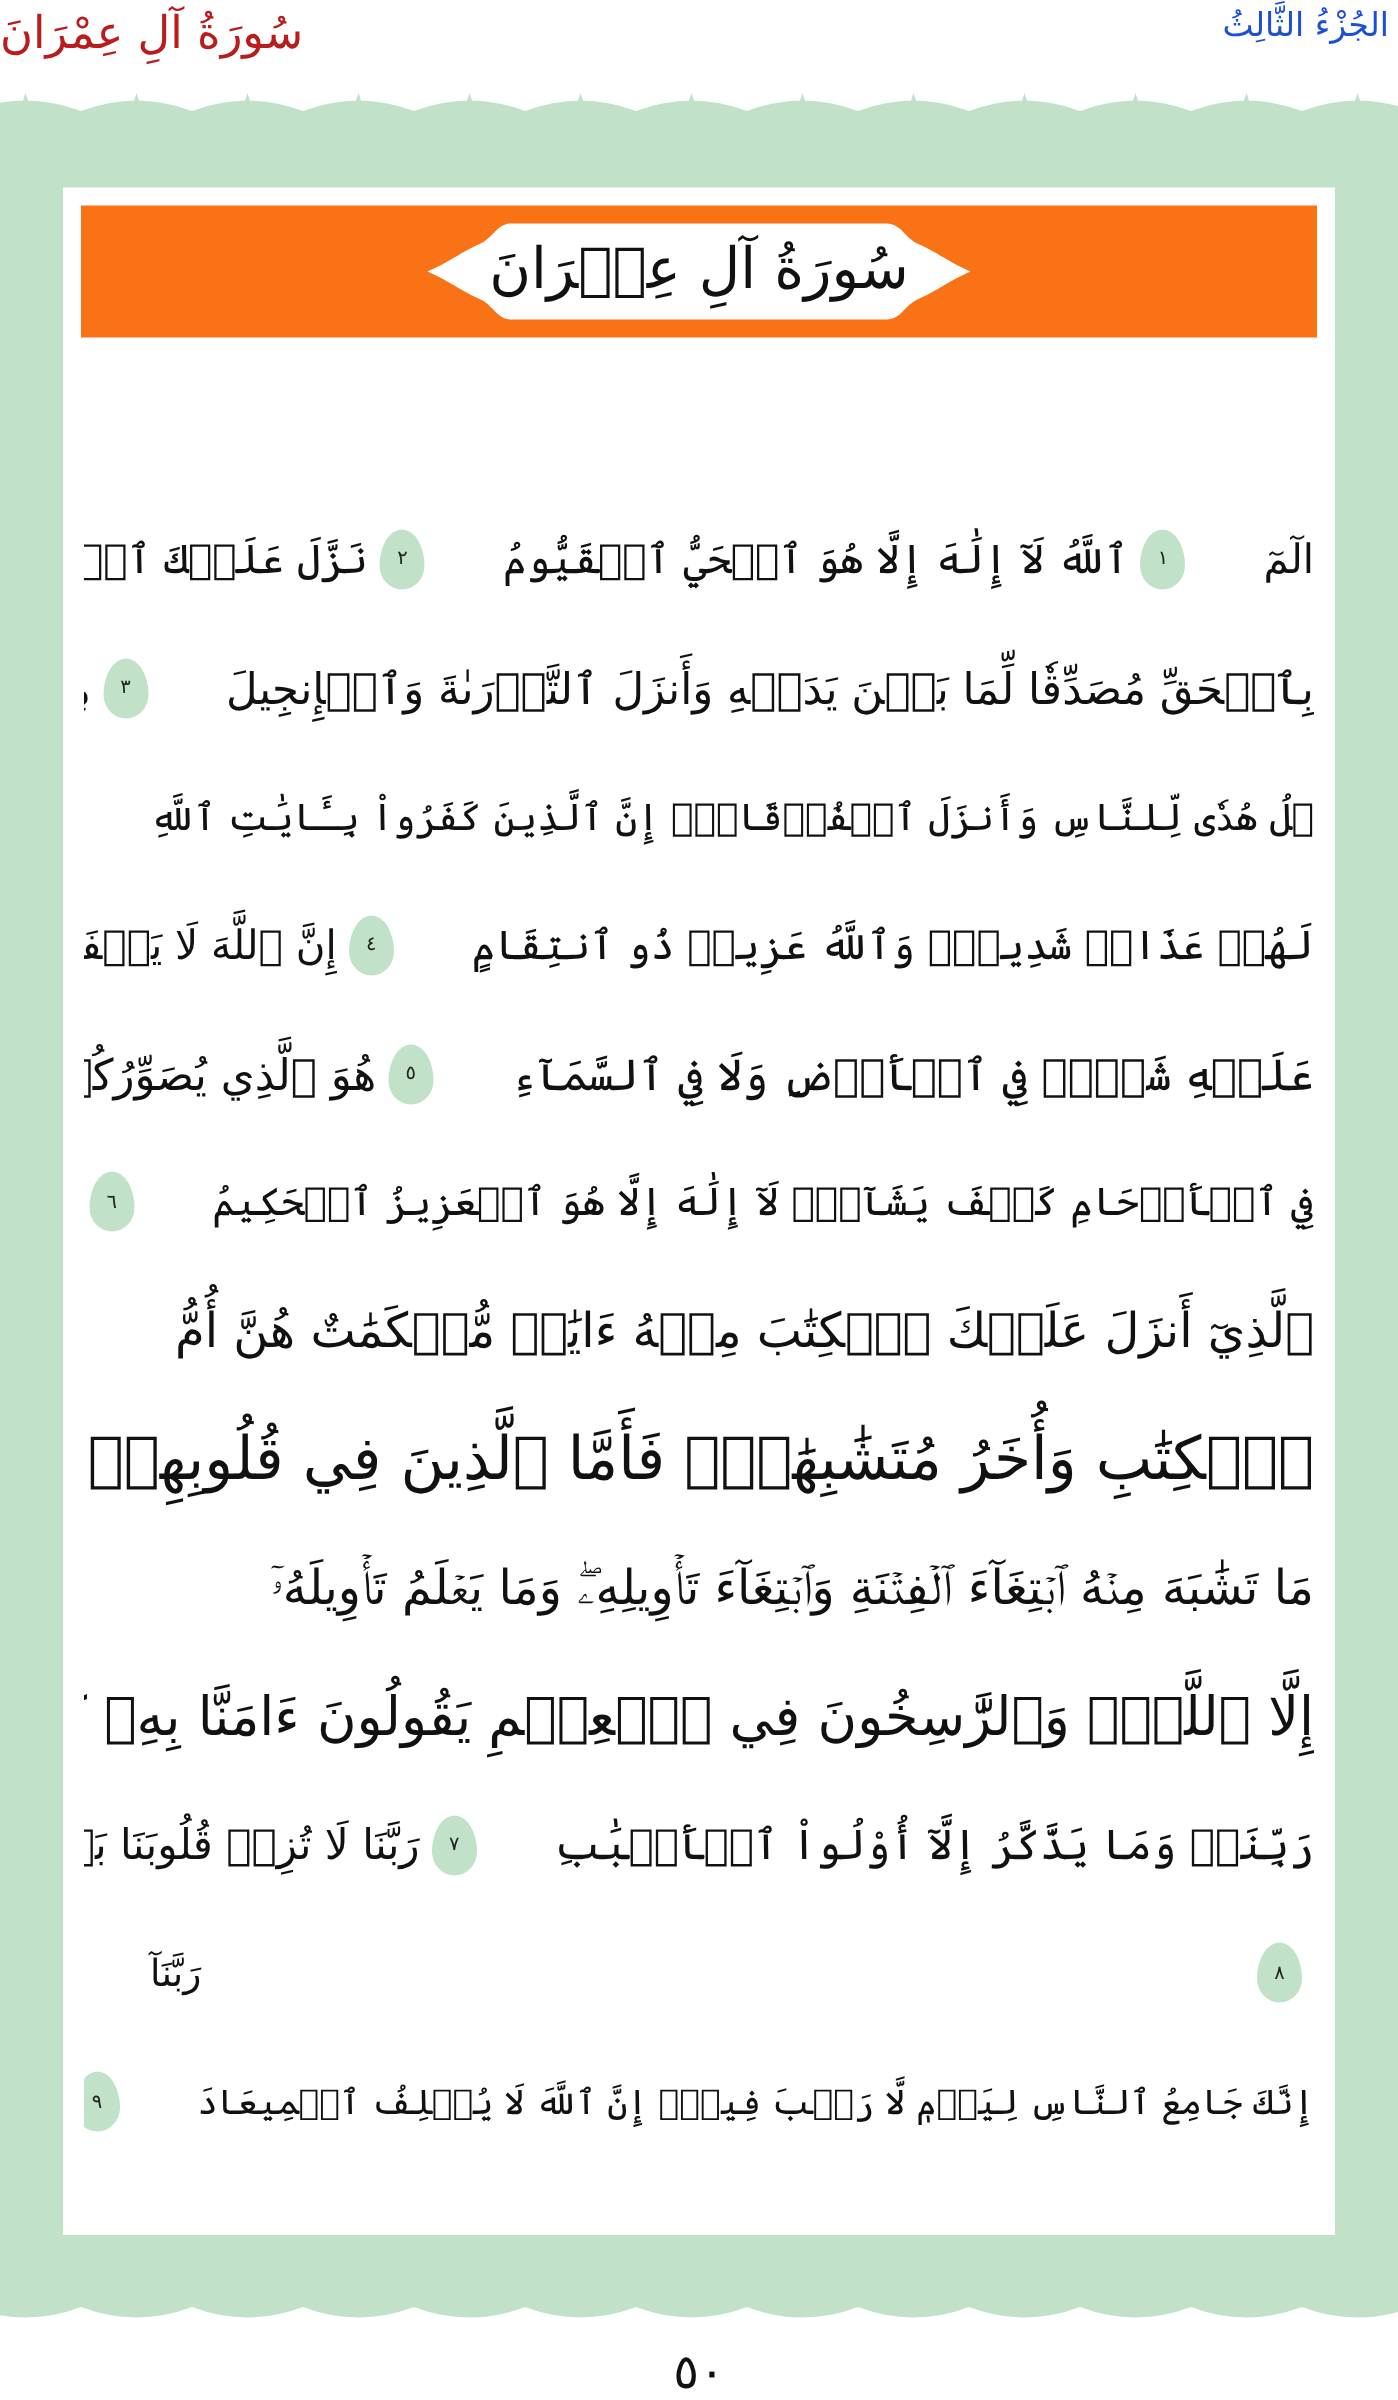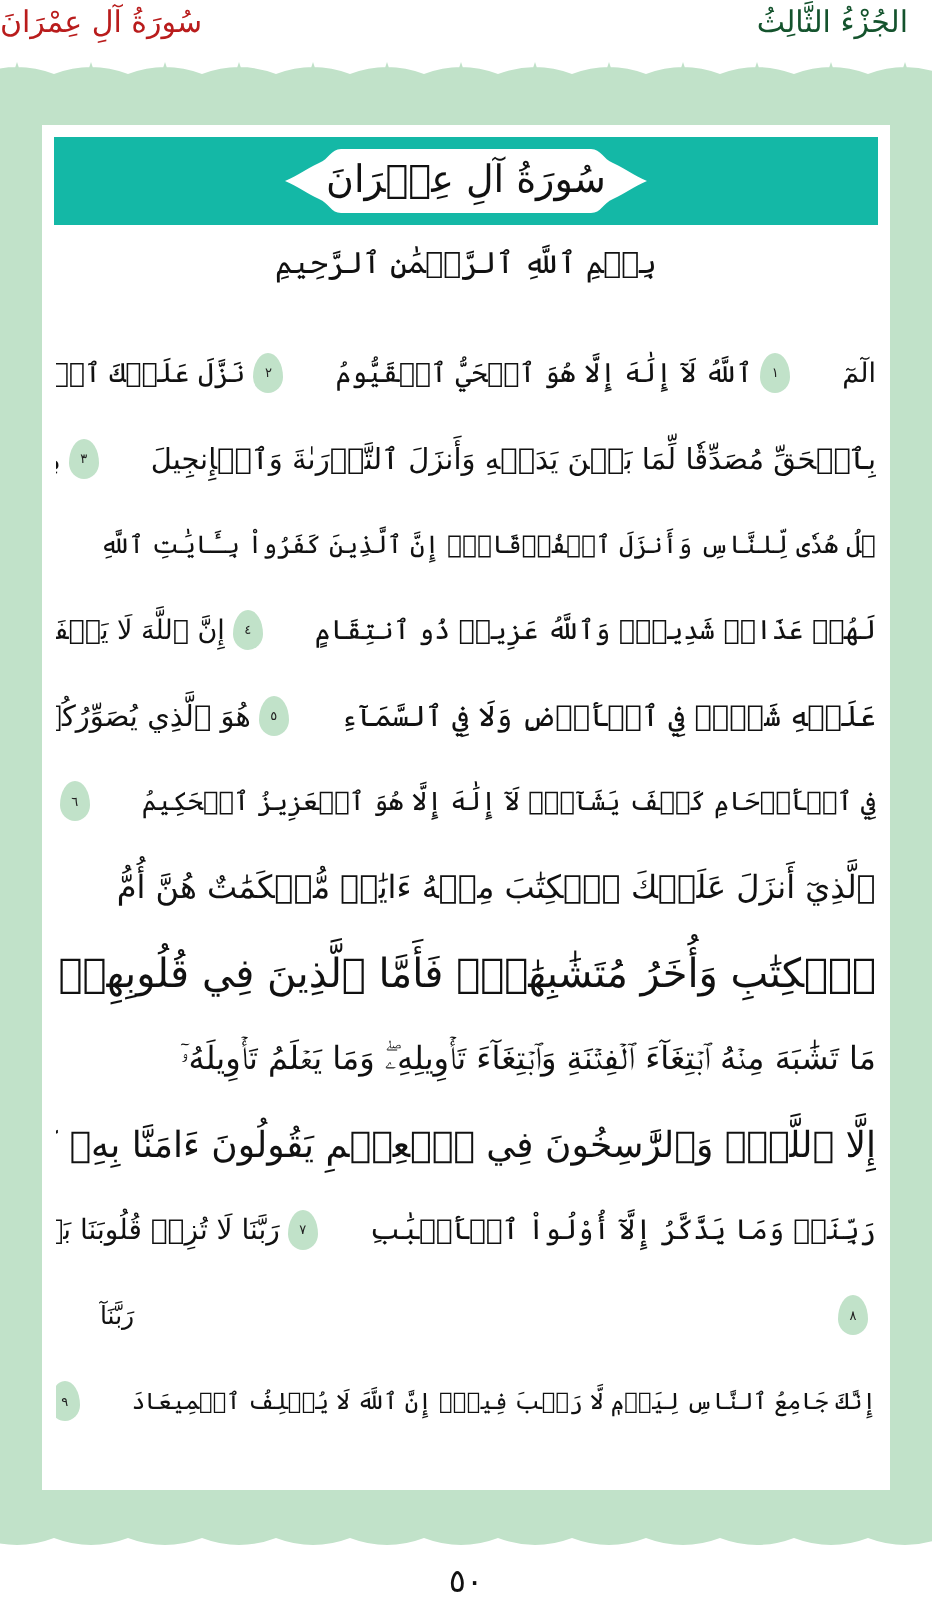--- a/index.html
+++ b/index.html
@@ -4,40 +4,40 @@
 <style>
   html, body { margin:0; padding:0; }
   body {
     width:932px; height:1600px; background:#ffffff; position:relative; overflow:hidden;
     font-family:"DejaVu Sans", sans-serif;
   }
   .running-header {
     position:absolute; top:0; left:0; width:932px; height:56px;
   }
   .running-header .juz {
-    position:absolute; right:24px; top:4px; font-size:30px; color:#14532d; direction:rtl;
+    position:absolute; right:6px; top:4px; font-size:22px; color:#1d4ed8; direction:rtl;
     font-family:"DejaVu Serif", serif;
   }
   .running-header .surah {
     position:absolute; left:0; top:4px; font-size:30px; color:#b91c1c; direction:rtl;
     font-family:"DejaVu Serif", serif;
   }
   .frame {
     position:absolute; left:0; top:58px; width:932px; height:1495px; background:#c1e2c9;
   }
   .scallop-top, .scallop-bottom {
     position:absolute; left:0; width:932px; height:24px;
   }
   .scallop-top { top:58px; }
   .scallop-bottom { top:1530px; }
   .panel {
     position:absolute; left:42px; top:125px; width:848px; height:1365px; background:#ffffff;
   }
   .title-band {
-    position:absolute; left:12px; top:12px; width:824px; height:88px; background:#14b8a6;
+    position:absolute; left:12px; top:12px; width:824px; height:88px; background:#f97316;
   }
   .cartouche {
     position:absolute; left:50%; top:8px; transform:translateX(-50%);
     width:370px; height:72px;
   }
   .cartouche svg { position:absolute; left:0; top:0; }
   .cartouche .surah-title {
     position:absolute; left:0; right:0; top:12px; text-align:center;
     font-size:38px; color:#111; direction:rtl; font-family:"DejaVu Serif", serif;
   }
@@ -88,21 +88,20 @@
 
 <div class="panel">
   <div class="title-band">
     <div class="cartouche">
       <svg width="370" height="72" viewBox="0 0 370 72">
         <path fill="#ffffff" d="M60 4 H310 C320 4 322 14 332 18 C345 24 352 30 366 36 C352 42 345 48 332 54 C322 58 320 68 310 68 H60 C50 68 48 58 38 54 C25 48 18 42 4 36 C18 30 25 24 38 18 C48 14 50 4 60 4 Z"></path>
       </svg>
       <div class="surah-title">سُورَةُ آلِ عِمۡرَانَ</div>
     </div>
   </div>
-  <div class="basmala">بِسۡمِ ٱللَّهِ ٱلرَّحۡمَٰنِ ٱلرَّحِيمِ</div>
   <div class="lines" id="lines">
       <div class="line" style="font-size: 27px;">
         <span class="seg">الٓمٓ</span>
         <span class="ayah-marker">١</span>
         <span class="seg">ٱللَّهُ لَآ إِلَٰهَ إِلَّا هُوَ ٱلۡحَيُّ ٱلۡقَيُّومُ</span>
         <span class="ayah-marker">٢</span>
         <span class="seg">نَزَّلَ عَلَيۡكَ ٱلۡكِتَٰبَ</span>
       </div>
       <div class="line" style="font-size: 29px;">
         <span class="seg">بِٱلۡحَقِّ مُصَدِّقٗا لِّمَا بَيۡنَ يَدَيۡهِ وَأَنزَلَ ٱلتَّوۡرَىٰةَ وَٱلۡإِنجِيلَ</span>

